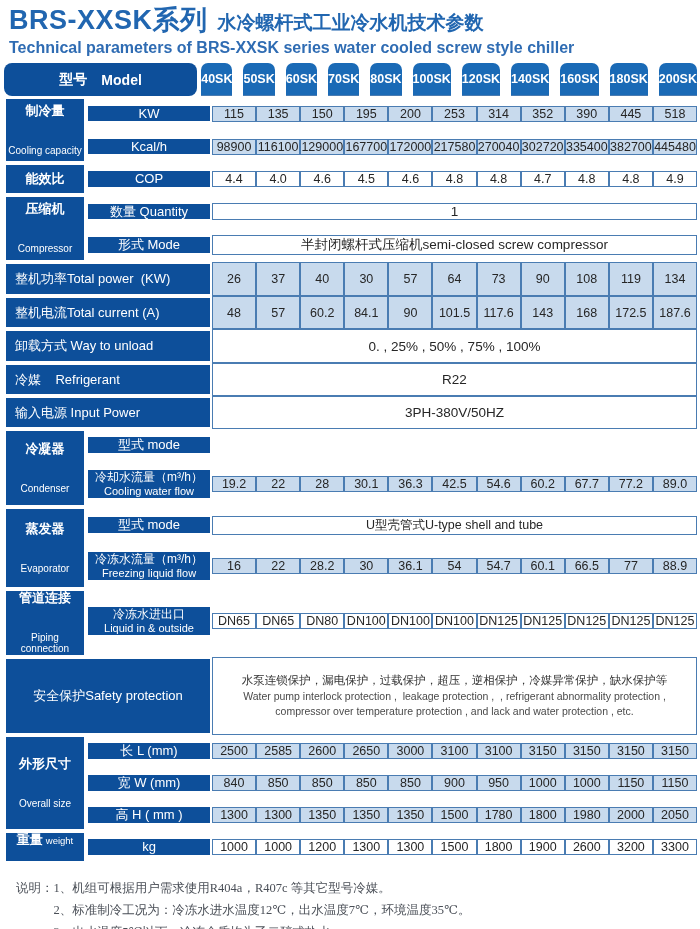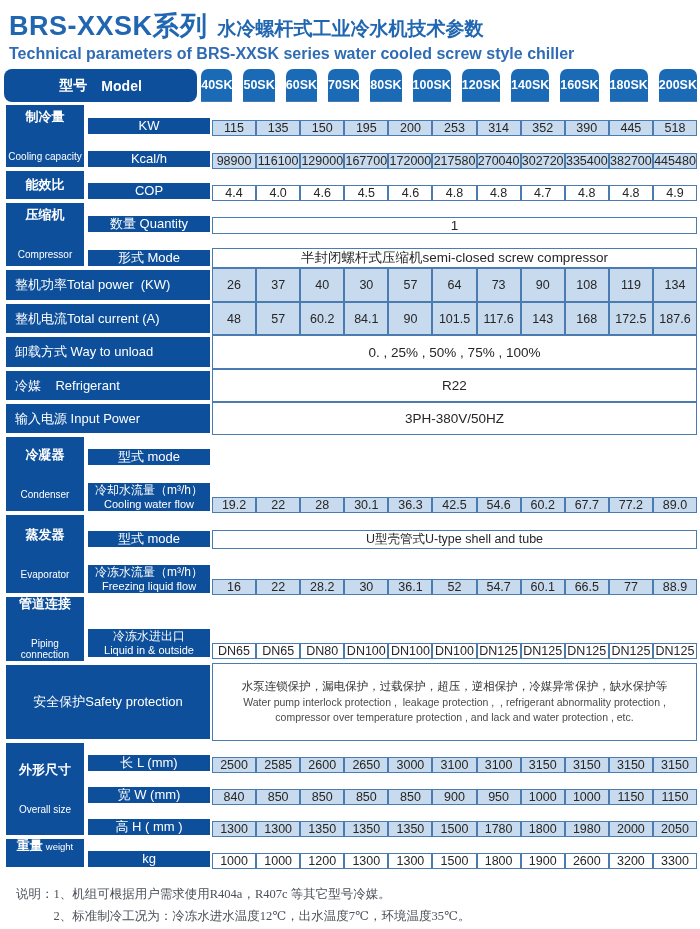--- a/index.html
+++ b/index.html
@@ -5,34 +5,34 @@
   :root{
     --dark:#0d4f9a;
     --tab:#1a6ab6;
     --light:#c8daed;
     --border:#4a7cb2;
     --title:#2166b0;
   }
   *{box-sizing:border-box;margin:0;padding:0;}
   html,body{background:#fff;}
   body{width:700px;height:929px;font-family:"Liberation Sans","DejaVu Sans",sans-serif;overflow:hidden;}
-  .page{width:700px;height:929px;padding:6px 3px 0 4px;background:#fff;}
+  .page{width:700px;height:929px;padding:0 3px 0 4px;background:#fff;}
 
   
   .titles{padding:2px 0 6px 5px;}
   .t1{display:flex;align-items:baseline;gap:10px;color:var(--title);}
   .t1a{font-size:27px;font-weight:bold;letter-spacing:0.5px;}
   .t1b{font-size:19px;font-weight:bold;}
   .t2{font-size:16px;font-weight:bold;color:#2f6cb3;margin-top:1px;}
 
   
   .spec-table{width:693px;}
   .band{display:flex;align-items:stretch;}
   .rows{flex:1;display:flex;flex-direction:column;}
-  .row{display:flex;align-items:flex-end;}
+  .row{display:flex;align-items:center;}
 
   .h32{height:32px;} .h33{height:33px;} .h34{height:34px;} .h36{height:36px;}
   .h46{height:46px;} .h54{height:64px;} .h78{height:78px;}
 
   
   .cat{width:82px;background:var(--dark);border:2px solid #fff;color:#fff;
        display:flex;flex-direction:column;align-items:center;justify-content:center;
        text-align:center;line-height:1.15;gap:24px;}
   .cat-cn{font-size:13px;font-weight:600;}
   .cat-en{font-size:10px;margin-top:2px;}
@@ -285,21 +285,21 @@
           <div class="sub">
             <span class="sub-cn">冷冻水流量（m³/h）</span>
             <span class="sub-en">Freezing liquid flow</span>
           </div>
           <div class="cells light">
               <div class="cell">16</div>
               <div class="cell">22</div>
               <div class="cell">28.2</div>
               <div class="cell">30</div>
               <div class="cell">36.1</div>
-              <div class="cell">52</div>
+              <div class="cell">54</div>
               <div class="cell">54.7</div>
               <div class="cell">60.1</div>
               <div class="cell">66.5</div>
               <div class="cell">77</div>
               <div class="cell">88.9</div>
             </div>
         </div>
       </div>
     </div>
 

